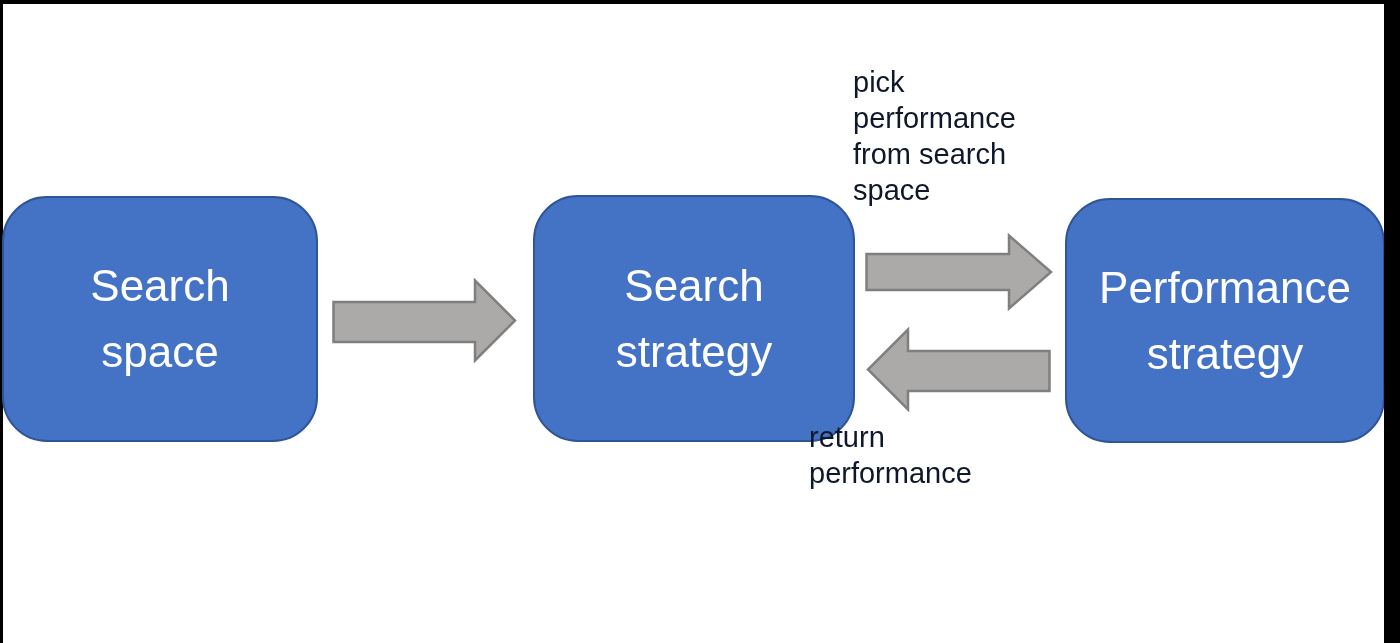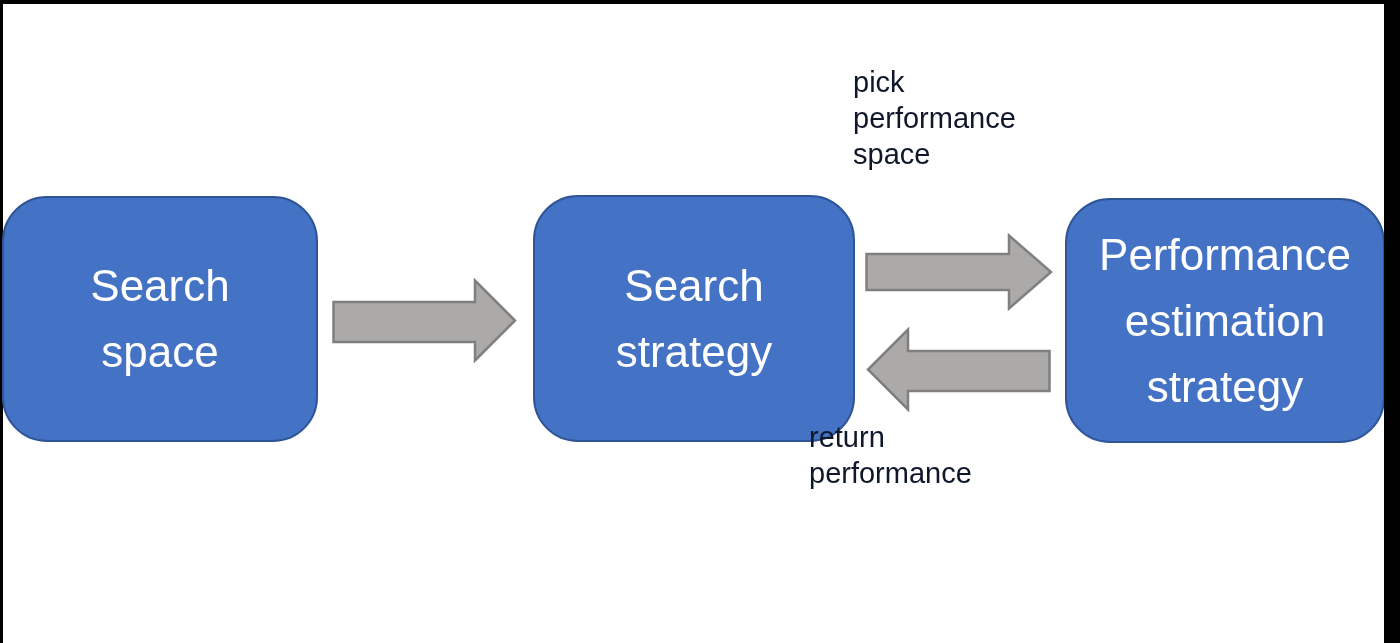--- a/index.html
+++ b/index.html
@@ -102,37 +102,37 @@
   <div class="node" id="box-search-strategy">
     <div class="label">
       <span>Search</span>
       <span>strategy</span>
     </div>
   </div>
 
   <div class="annotation" id="annotation-pick">
     <span>pick</span>
     <span>performance</span>
+    <span>from search</span>
     <span>space</span>
   </div>
 
   <svg class="arrow-svg" id="arrow-b" width="189" height="78" viewBox="0 0 189 78">
     <polygon points="1.5,21 144,21 144,2.5 186,39 144,75.5 144,57 1.5,57" fill="#ACA9A9" stroke="#7F7F7F" stroke-width="2.5" stroke-linejoin="miter"></polygon>
   </svg>
 
   <svg class="arrow-svg" id="arrow-c" width="186" height="85" viewBox="0 0 186 85">
     <polygon points="184.5,24 43,24 43,2.5 3,42.5 43,82.5 43,64 184.5,64" fill="#ACA9A9" stroke="#7F7F7F" stroke-width="2.5" stroke-linejoin="miter"></polygon>
   </svg>
 
   <div class="annotation" id="annotation-return">
     <span>return</span>
     <span>performance</span>
   </div>
 
   <div class="node" id="box-performance">
     <div class="label">
       <span>Performance</span>
-      <span>estimation</span>
       <span>strategy</span>
     </div>
   </div>
 
 </div>
 
 </body></html>

